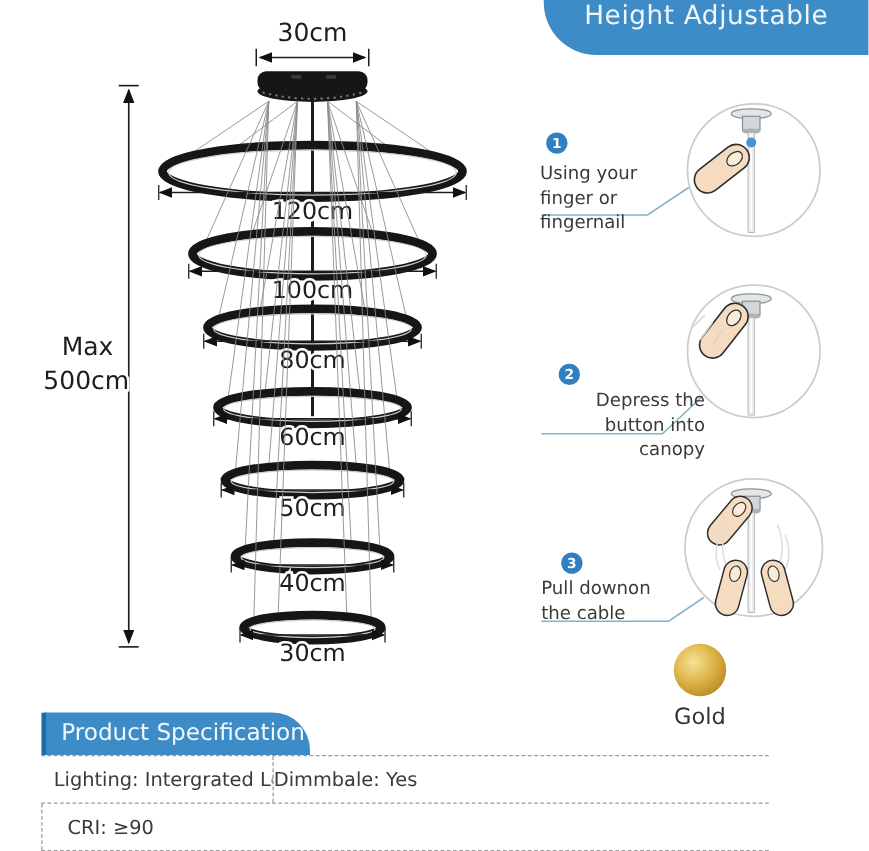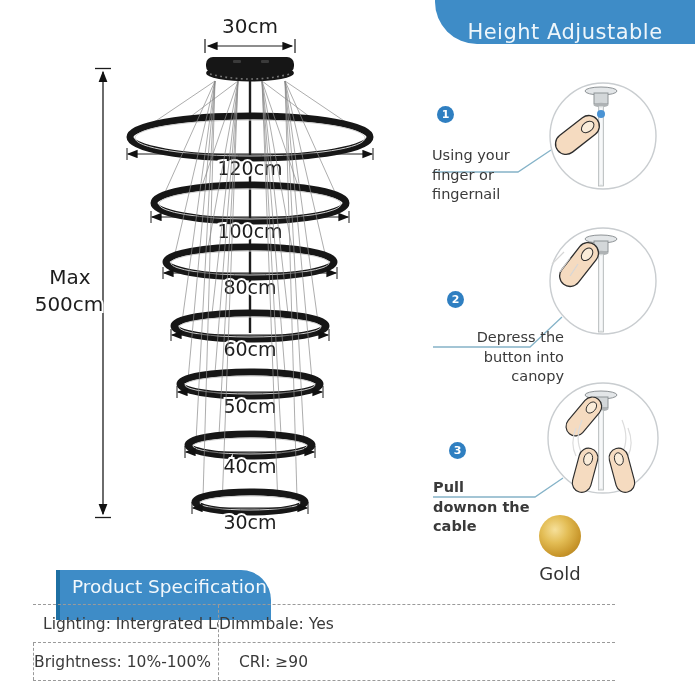--- a/index.html
+++ b/index.html
@@ -7,41 +7,41 @@
         font-family:"DejaVu Sans","Liberation Sans",sans-serif;color:#2f2f2f;}
 
   
   #diagram-svg{position:absolute;left:0;top:0;}
   #diagram-svg text{font-family:"DejaVu Sans","Liberation Sans",sans-serif;fill:#1d1d1d;
                     paint-order:stroke;stroke:#ffffff;stroke-width:4px;}
 
   
   .header-bar{position:absolute;left:435px;top:0;width:260px;height:44px;
               background:#3E8CC7;border-bottom-left-radius:42px;
-              display:flex;align-items:flex-end;justify-content:center;
+              display:flex;align-items:flex-start;justify-content:center;
               color:#eef6fb;font-size:21px;letter-spacing:.5px;}
   #steps-svg{position:absolute;left:430px;top:0;}
   .step-badge{position:absolute;width:17px;height:17px;border-radius:50%;
               background:#2F7FC1;color:#fff;font-size:11px;font-weight:bold;
               display:flex;align-items:center;justify-content:center;}
   #badge-1{left:437px;top:106px;} #badge-2{left:447px;top:291px;} #badge-3{left:449px;top:442px;}
-  .step-text{position:absolute;font-size:14.5px;line-height:1.35;color:#3a3a3a;margin-top:16px;}
+  .step-text{position:absolute;font-size:14.5px;line-height:1.35;color:#3a3a3a;}
   #text-1{left:432px;top:130px;width:118px;}
   #text-2{left:432px;top:312px;width:132px;text-align:right;}
-  #text-3{left:433px;top:462px;width:100px;font-weight:bold;}
+  #text-3{left:433px;top:462px;width:100px;}
 
   .gold-swatch{position:absolute;left:539px;top:515px;width:42px;height:42px;border-radius:50%;
                background:radial-gradient(circle at 38% 35%, #f6e09a 0%, #e3bd55 35%, #c8962b 68%, #a1741c 100%);}
   .gold-label{position:absolute;left:525px;top:563px;width:70px;text-align:center;
               font-size:18px;color:#333;}
 
   
-  .spec-tab{position:absolute;left:33px;top:570px;width:215px;height:50px;
+  .spec-tab{position:absolute;left:33px;top:570px;width:215px;height:34px;
             background:#3E8CC7;border-top-right-radius:30px;border-left:4px solid #1d6fa3;
-            color:#f2f8fc;font-size:18.5px;line-height:34px;padding-left:12px;box-sizing:border-box;margin-left:23px;}
+            color:#f2f8fc;font-size:18.5px;line-height:34px;padding-left:12px;box-sizing:border-box;}
   .spec-table{position:absolute;left:33px;top:604px;width:582px;border-top:1.6px dashed #9a9a9a;}
   .spec-row{display:grid;grid-template-columns:185px 216px 181px;height:37px;
             border-bottom:1.6px dashed #9a9a9a;}
   .spec-cell{display:flex;align-items:center;font-size:15.5px;color:#3a3a3a;height:100%;
              box-sizing:border-box;white-space:nowrap;overflow:hidden;}
   .spec-cell.c1{padding-left:10px;}
   .spec-cell.c2{border-left:1.6px dashed #9a9a9a;}
   .spec-cell.c3{padding-left:20px;border-left:1.6px dashed #9a9a9a;}
 </style>
 </head>
@@ -250,18 +250,17 @@
 
   <div class="spec-tab">
     <span>Product Specification</span>
   </div>
   <div class="spec-table">
     <div class="spec-row">
       <div class="spec-cell c1">Lighting: Intergrated Led</div>
       <div class="spec-cell c2">Dimmbale: Yes</div>
     </div>
     <div class="spec-row">
-      <div class="spec-cell c2">Brightness: 10%-100%</div>
       <div class="spec-cell c3">CRI: ≥90</div>
     </div>
   </div>
 
 </div>
 
 </body></html>

